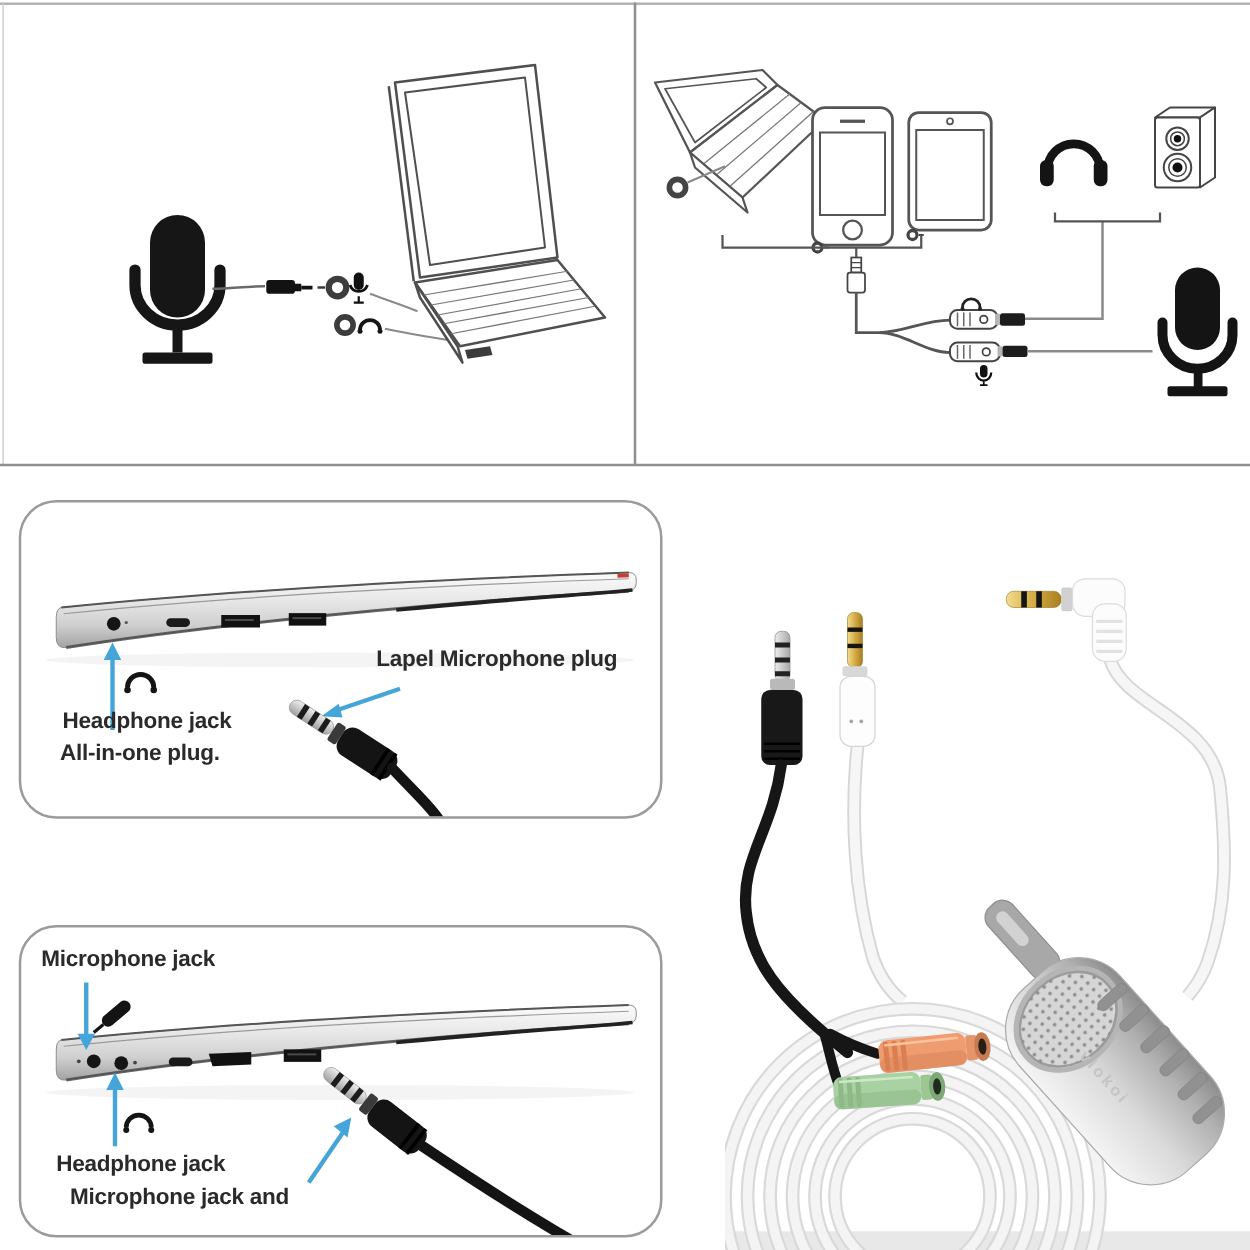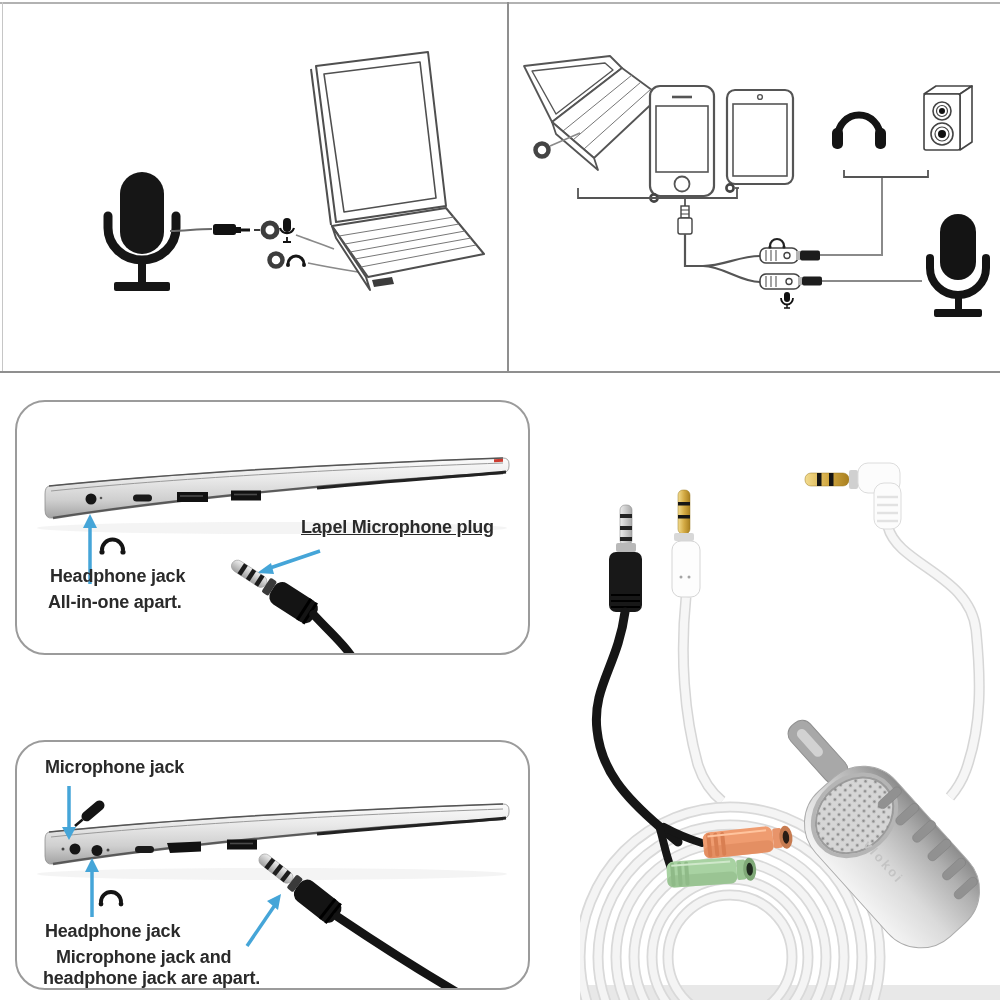--- a/index.html
+++ b/index.html
@@ -231,22 +231,22 @@
         <rect x="16" y="0" width="4.5" height="12" fill="#1c1c1c"></rect>
         <rect x="26" y="0" width="4.5" height="12" fill="#1c1c1c"></rect>
         <rect x="36" y="-2.5" width="8" height="17" rx="2" fill="#3a3a3a"></rect>
         <rect x="44" y="-6.5" width="50" height="25" rx="9" fill="#141414"></rect>
         <rect x="80" y="-6.5" width="3" height="25" fill="#000"></rect>
         <rect x="87" y="-6.5" width="3" height="25" fill="#000"></rect>
         <path d="M92,5 C120,12 136,14 148,20" fill="none" stroke="#141414" stroke-width="8.5" stroke-linecap="round"></path>
       </g>
     </svg>
     <div class="label" style="left:33px;top:165px;">Headphone jack</div>
-    <div class="label" style="left:31px;top:191px;">All-in-one apart.</div>
-    <div class="label" style="left:284px;top:116px;text-decoration:underline;">Lapel Microphone plug</div>
+    <div class="label" style="left:31px;top:191px;">All-in-one plug.</div>
+    <div class="label" style="left:284px;top:116px;">Lapel Microphone plug</div>
   </div>
 
   <div class="panel" style="left:15px;top:740px;width:511px;height:246px;">
     <svg width="511" height="246" viewBox="0 0 511 246">
       <defs>
         <linearGradient id="lapGrad2" x1="0" y1="0" x2="0" y2="1">
           <stop offset="0" stop-color="#fbfbfb"></stop>
             <stop offset="0.35" stop-color="#e9e9e9"></stop>
           <stop offset="0.7" stop-color="#cfcfcf"></stop>
             <stop offset="1" stop-color="#a3a3a3"></stop>
@@ -307,24 +307,23 @@
         <rect x="6" y="0" width="4.5" height="12" fill="#1c1c1c"></rect>
         <rect x="16" y="0" width="4.5" height="12" fill="#1c1c1c"></rect>
         <rect x="26" y="0" width="4.5" height="12" fill="#1c1c1c"></rect>
         <rect x="36" y="-2.5" width="8" height="17" rx="2" fill="#3a3a3a"></rect>
         <rect x="44" y="-6.5" width="50" height="25" rx="9" fill="#141414"></rect>
         <rect x="80" y="-6.5" width="3" height="25" fill="#000"></rect>
         <rect x="87" y="-6.5" width="3" height="25" fill="#000"></rect>
         <path d="M94,6 C150,2 205,-4 235,-8" fill="none" stroke="#141414" stroke-width="8.5" stroke-linecap="round"></path>
       </g>
     </svg>
-    <div class="label" style="left:28px;top:16px;">Microphone jack</div>
+    <div class="label" style="left:16px;top:16px;">Microphone jack</div>
     <div class="label" style="left:28px;top:180px;">Headphone jack</div>
     <div class="label" style="left:26px;top:206px;margin-left:13px;">Microphone jack and</div>
-    <div class="label" style="left:26px;top:227px;">headphone jack are apart.</div>
   </div>
 
   <svg style="position:absolute;left:580px;top:425px;" width="420" height="575" viewBox="0 0 420 575">
     <defs>
       <linearGradient id="goldGrad" x1="0" y1="0" x2="1" y2="0">
         <stop offset="0" stop-color="#f3dc8f"></stop>
           <stop offset="0.5" stop-color="#d4ab45"></stop>
           <stop offset="1" stop-color="#a97f1f"></stop>
       </linearGradient>
       <linearGradient id="tipSilver3" x1="0" y1="0" x2="1" y2="0">

